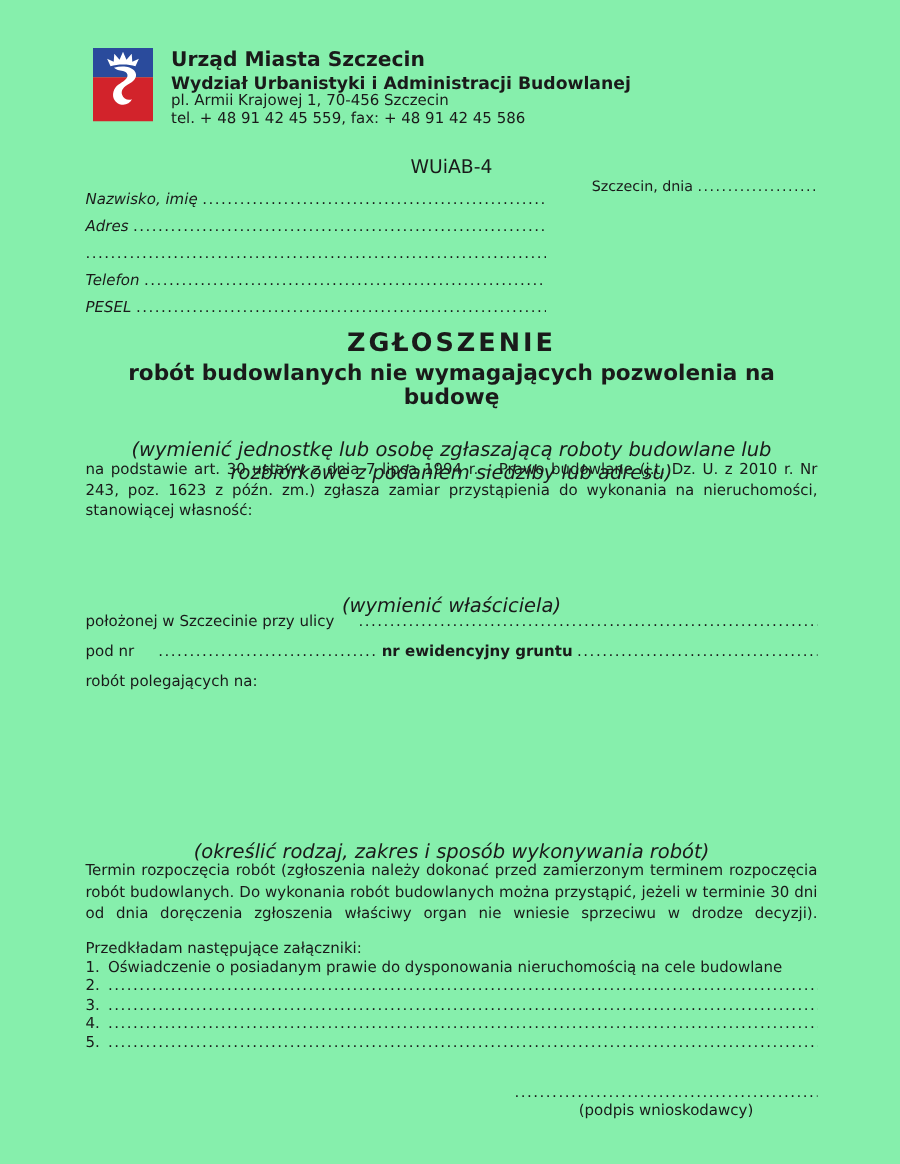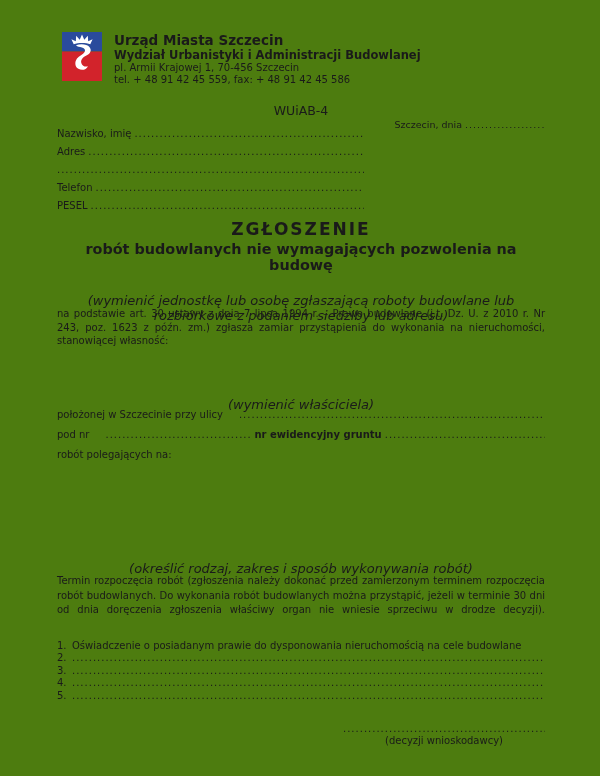--- a/index.html
+++ b/index.html
@@ -1,19 +1,19 @@
 <!DOCTYPE html>
 <html lang="pl"><head>
 <meta charset="utf-8">
 <style>
   html,body{margin:0;padding:0;background:#888;}
   .page{
     position:relative;
     width:600px;height:776px;
-    background:#4d7c0f;
+    background:#86efac;
     font-family:"DejaVu Sans","Liberation Sans",sans-serif;
     color:#1a1a1a;
     overflow:hidden;
     margin:0 auto;
   }
   .abs{position:absolute;left:57px;width:488px;}
 
   
   .header{top:32px;display:flex;align-items:flex-start;left:62px;width:483px;}
   .logo{width:40px;height:49px;flex:0 0 40px;display:block;}
@@ -23,21 +23,21 @@
   .addr{font-size:10px;line-height:12.4px;}
 
   .form-code{top:103px;text-align:center;font-size:12.5px;}
 
   .date-row{top:119px;display:flex;justify-content:flex-end;align-items:baseline;font-size:9.5px;}
   .date-row .label{white-space:nowrap;margin-right:3px;}
 
   
   .fields{top:128px;width:307px;}
   .frow{display:flex;align-items:baseline;height:18px;font-size:10px;}
-  .frow .label{white-space:nowrap;margin-right:3px;}
+  .frow .label{white-space:nowrap;margin-right:3px;font-style:italic;}
 
   .dots{
     flex:1 1 auto;overflow:hidden;white-space:nowrap;
     letter-spacing:1px;font-size:10px;color:#1a1a1a;
     min-width:0;
   }
   .dots-date{flex:0 0 80px;width:80px;font-size:9.5px;}
   .dots-podnr{flex:0 0 146px;width:146px;}
 
   .title-main{top:219px;text-align:center;font-size:17px;font-weight:bold;letter-spacing:2px;}
@@ -138,20 +138,21 @@
     <span class="dots dots-podnr">................................................................................................................................................................................................................................................................................................................................................................................................................</span>
     <span class="label2">nr ewidencyjny gruntu</span>
     <span class="dots">................................................................................................................................................................................................................................................................................................................................................................................................................</span>
   </div>
   <div class="abs works-label">robót polegających na:</div>
 
   <div class="abs note note-works">(określić rodzaj, zakres i sposób wykonywania robót)</div>
 
   <div class="abs para para-deadline">Termin rozpoczęcia robót (zgłoszenia należy dokonać przed zamierzonym terminem rozpoczęcia robót budowlanych. Do wykonania robót budowlanych można przystąpić, jeżeli w terminie 30 dni od dnia doręczenia zgłoszenia właściwy organ nie wniesie sprzeciwu w drodze decyzji).</div>
 
+  <div class="abs attach-intro">Przedkładam następujące załączniki:</div>
   <div class="abs attach-list">
     <div class="arow">
       <span class="num">1.</span>
       <span class="atext">Oświadczenie o posiadanym prawie do dysponowania nieruchomością na cele budowlane</span>
     </div>
     <div class="arow">
       <span class="num">2.</span>
       <span class="dots">................................................................................................................................................................................................................................................................................................................................................................................................................</span>
     </div>
     <div class="arow">
@@ -165,16 +166,16 @@
     <div class="arow">
       <span class="num">5.</span>
       <span class="dots">................................................................................................................................................................................................................................................................................................................................................................................................................</span>
     </div>
   </div>
 
   <div class="signature" style="position:absolute;">
     <div class="sig-line">
       <span class="dots">................................................................................................................................................................................................................................................................................................................................................................................................................</span>
     </div>
-    <div class="sig-caption">(decyzji wnioskodawcy)</div>
+    <div class="sig-caption">(podpis wnioskodawcy)</div>
   </div>
 
 </div>
 
 </body></html>

